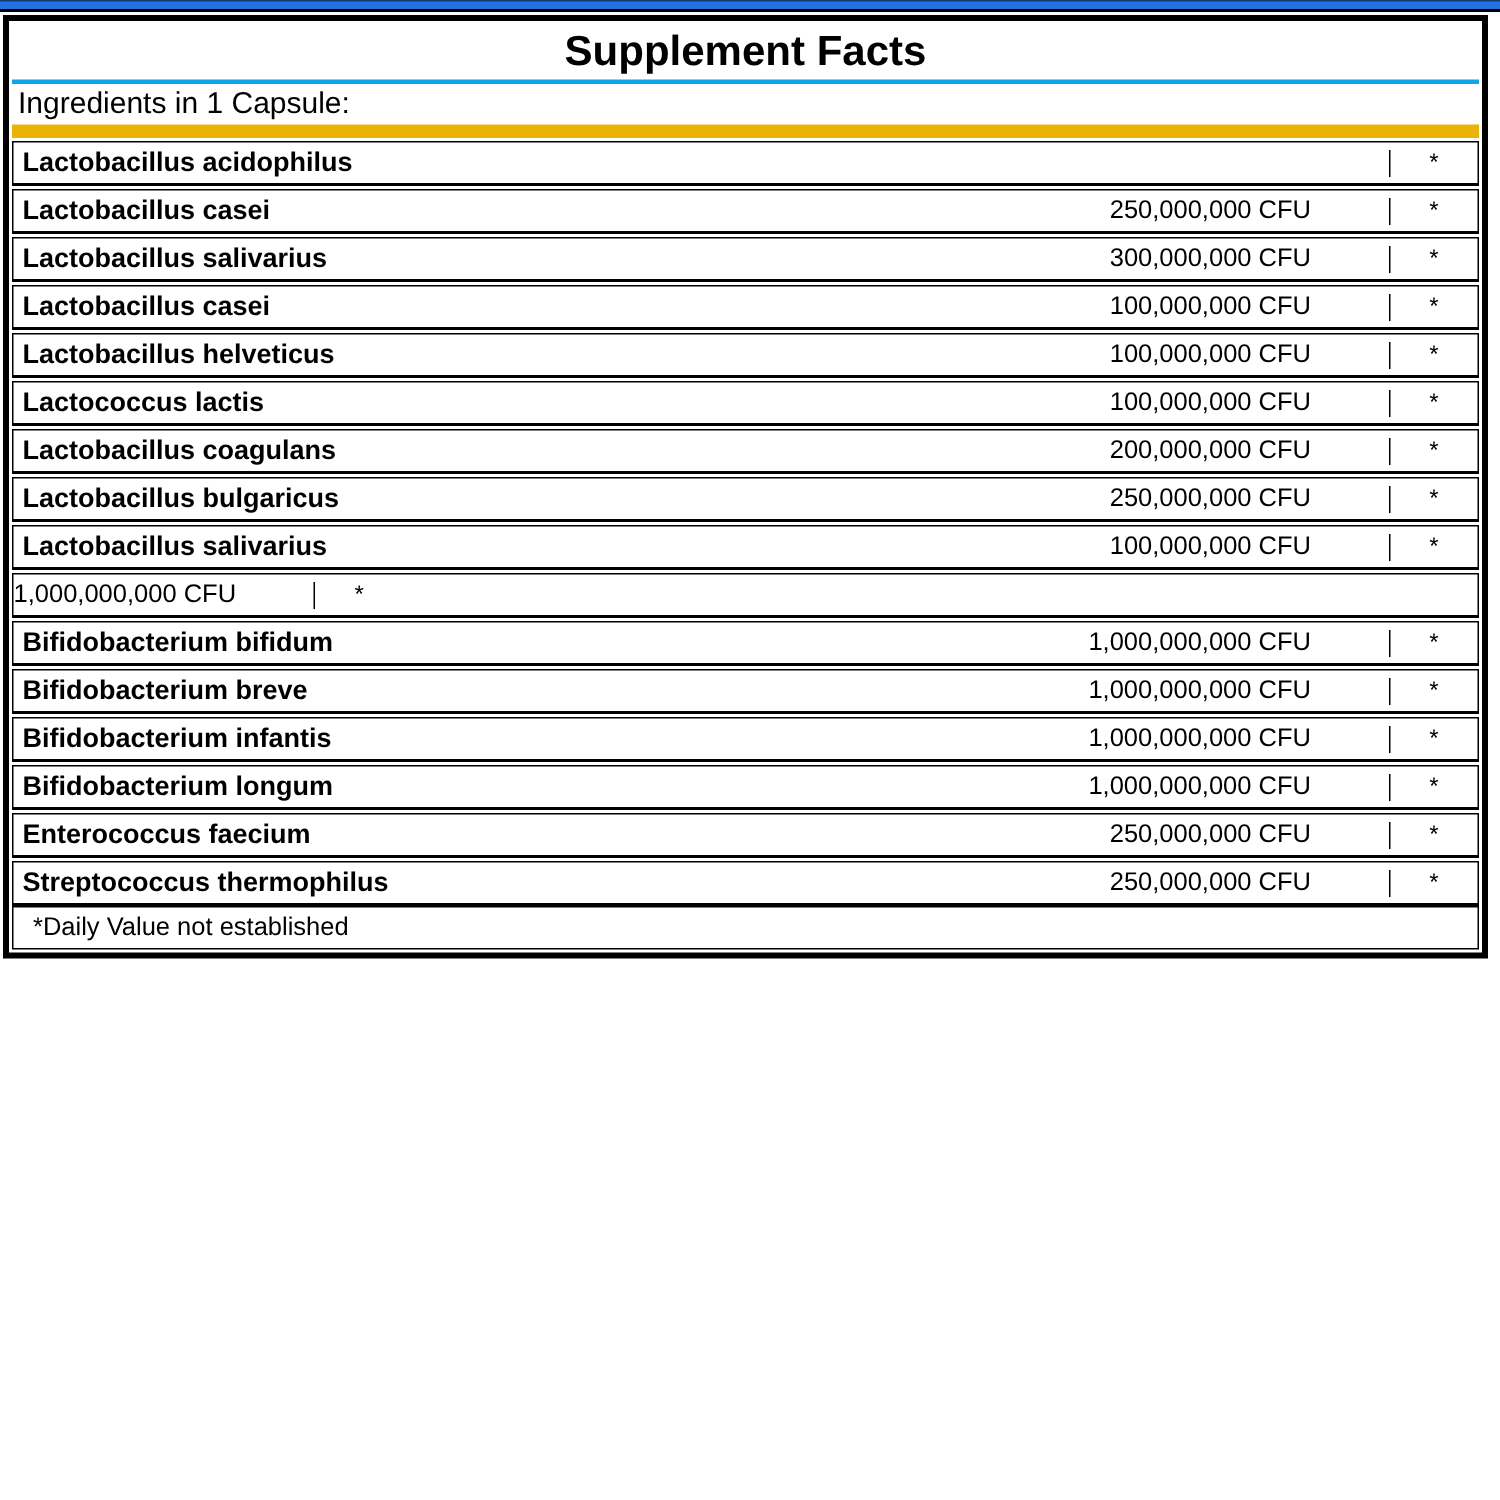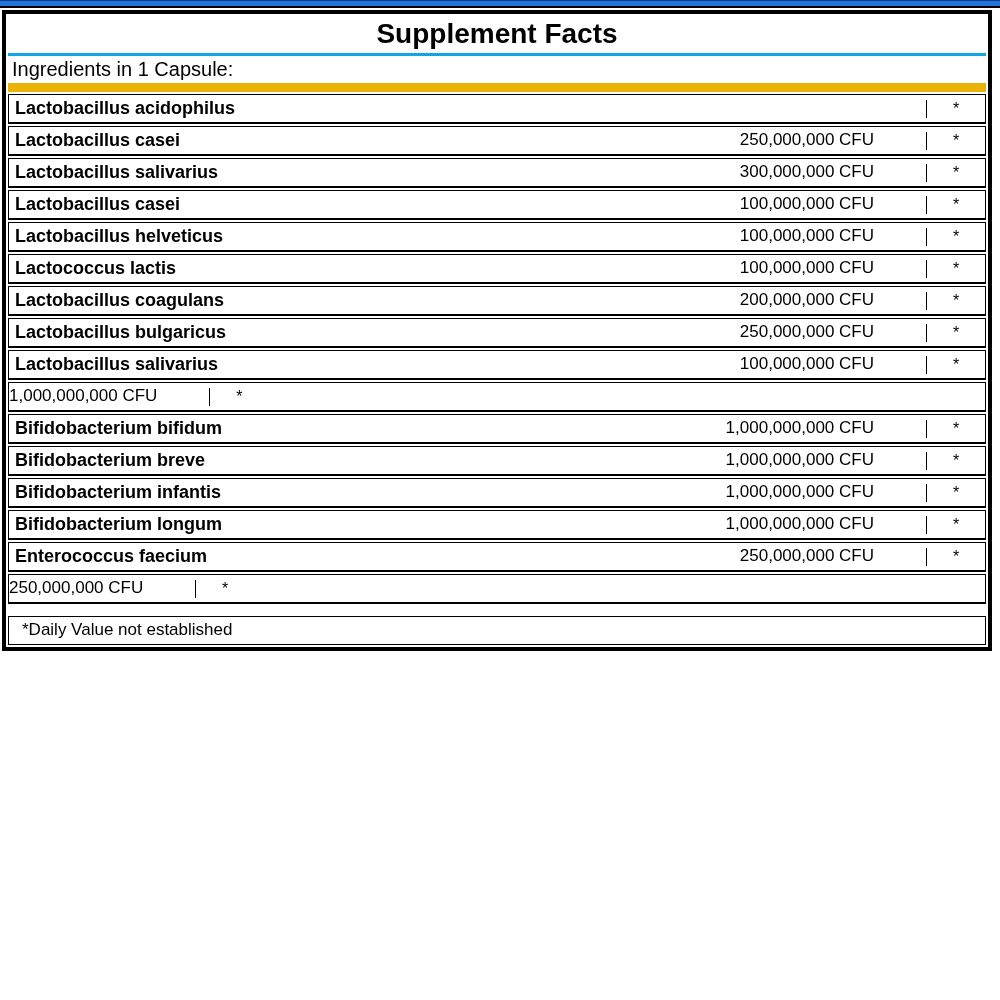--- a/index.html
+++ b/index.html
@@ -66,21 +66,21 @@
   .row .dv {
     width: 58px;
     border-left: 1px solid #000;
     font-size: 16px;
     display: flex;
     align-items: center;
     justify-content: center;
   }
   .footnote-row {
     border: 1px solid #000;
-    margin-top: 12px;
+    margin-top: 0;
     font-size: 17px;
     line-height: 20px;
     padding: 3px 0 4px 13px;
   }
 </style>
 </head>
 <body>
 
 <div class="top-bar" style="background-color: rgb(34, 114, 223);"></div>
 
@@ -174,20 +174,21 @@
         <div class="dv">*</div>
       </div>
 
       <div class="row">
         <div class="name">Enterococcus faecium</div>
         <div class="amount">250,000,000 CFU</div>
         <div class="dv">*</div>
       </div>
 
       <div class="row">
+        <div class="name">Streptococcus thermophilus</div>
         <div class="amount">250,000,000 CFU</div>
         <div class="dv">*</div>
       </div>
     </div>
 
   <div class="footnote-row">*Daily Value not established</div>
 
 </div>
 
 </body></html>

